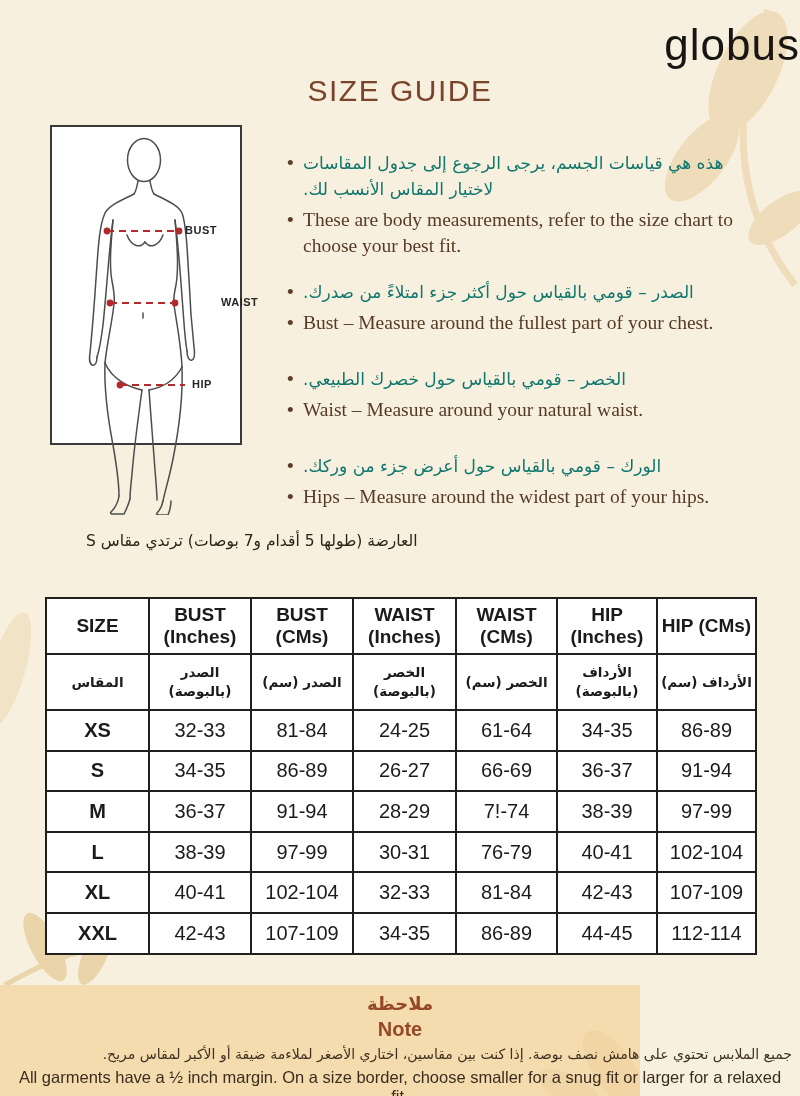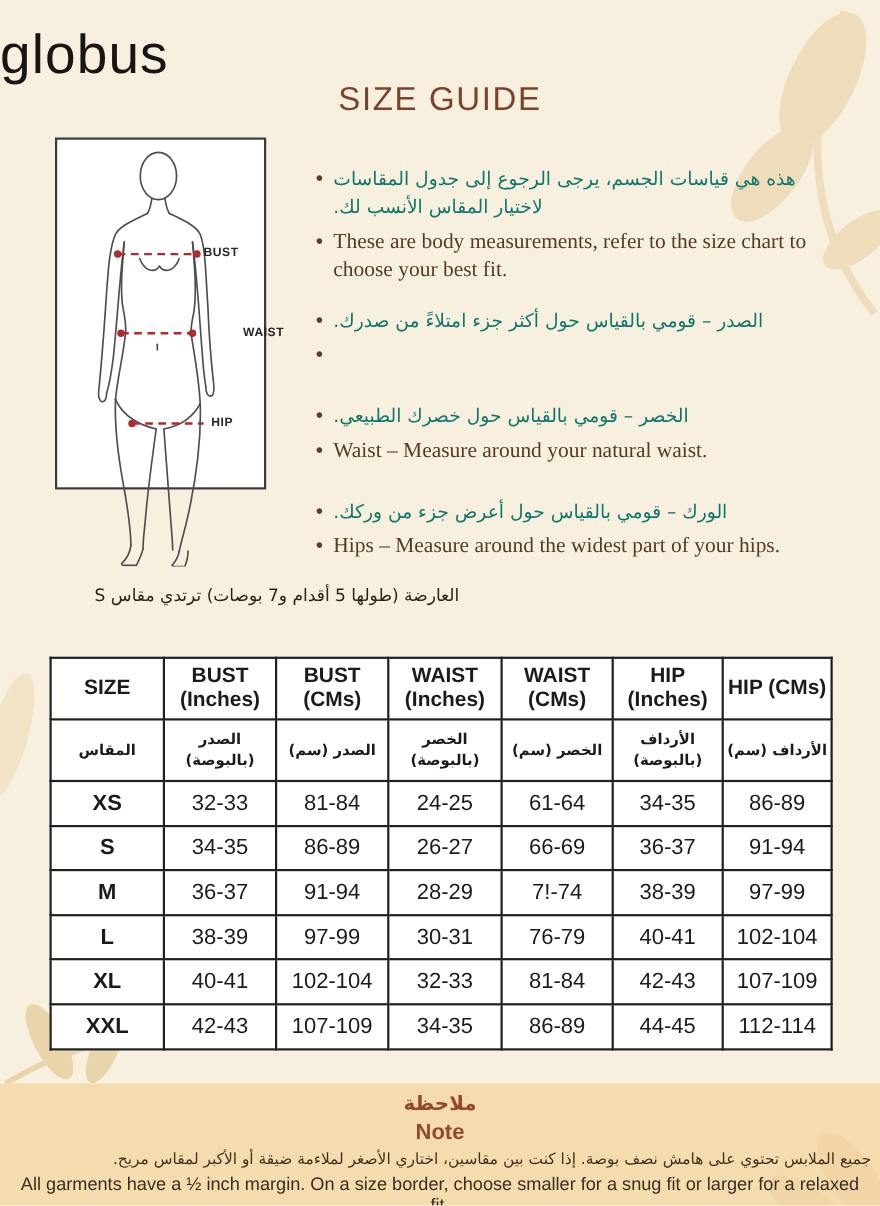--- a/index.html
+++ b/index.html
@@ -2,22 +2,22 @@
 <html lang="en"><head>
 <meta charset="utf-8">
 <style>
   html,body{margin:0;padding:0;}
   body{width:800px;height:1096px;overflow:hidden;background:#f8f0de;font-family:"Liberation Sans",sans-serif;}
   .page{position:relative;width:800px;height:1096px;background:#f8f0de;overflow:hidden;}
   .deco{position:absolute;z-index:0;}
   .content{position:relative;z-index:1;}
 
   
-  .logo{position:absolute;top:20px;left:0;width:800px;text-align:left;
-        font-size:50px;font-weight:500;color:#181512;letter-spacing:1px;}
+  .logo{position:absolute;top:20px;left:0;width:800px;text-align:right;
+        font-size:44px;font-weight:500;color:#181512;letter-spacing:1px;}
   .title{position:absolute;top:74px;left:0;width:800px;text-align:center;
          font-size:30px;font-weight:400;color:#7b432c;letter-spacing:1.5px;}
 
   
   .figure-box{position:absolute;left:50px;top:125px;width:192px;height:320px;
               background:#ffffff;border:2px solid #3a3a3a;box-sizing:border-box;}
   .figure-box svg{position:absolute;left:0;top:0;}
   .meas-label{position:absolute;font-size:11px;font-weight:700;color:#262626;letter-spacing:.5px;}
 
   
@@ -42,21 +42,21 @@
   .size-table th,.size-table td{border:2px solid #1f1f1f;text-align:center;vertical-align:middle;
               color:#1b1b1b;padding:0 2px;box-sizing:border-box;}
   .hdr-en th{height:56px;font-size:19px;font-weight:700;line-height:22px;}
   .hdr-ar th{height:56px;font-family:"DejaVu Sans",sans-serif;font-size:13.5px;font-weight:700;
              direction:rtl;line-height:19px;}
   .size-table tbody tr{height:40.6px;}
   .size-table tbody th{font-size:20px;font-weight:700;}
   .size-table tbody td{font-size:20px;font-weight:400;}
 
   
-  .note-band{position:absolute;left:0;top:985px;width:800px;height:111px;background:#f5dcae;}
+  .note-band{position:absolute;left:0;top:985px;width:640px;height:111px;background:#f5dcae;}
   .note-title-ar{position:absolute;top:8px;left:0;width:800px;text-align:center;direction:rtl;
                  font-family:"DejaVu Sans",sans-serif;font-size:18px;font-weight:700;color:#94492a;}
   .note-title-en{position:absolute;top:33px;left:0;width:800px;text-align:center;
                  font-size:20px;font-weight:700;color:#94492a;}
   .note-body-ar{position:absolute;top:61px;left:8px;width:784px;text-align:right;direction:rtl;
                 font-family:"DejaVu Sans",sans-serif;font-size:14px;color:#3f3022;}
   .note-body-en{position:absolute;top:83px;left:8px;width:784px;text-align:center;
                 font-size:16.5px;color:#3a2d20;}
 </style>
 </head>
@@ -143,20 +143,21 @@
         <span class="b-dot">•</span>
         <span class="b-text-en">These are body measurements, refer to the size chart to choose your best fit.</span>
       </div>
 
       <div class="b-item gap-md">
         <span class="b-dot">•</span>
         <span class="b-text-ar">الصدر – قومي بالقياس حول أكثر جزء امتلاءً من صدرك.</span>
       </div>
       <div class="b-item">
         <span class="b-dot">•</span>
+        <span class="b-text-en">Bust – Measure around the fullest part of your chest.</span>
       </div>
 
       <div class="b-item gap-lg">
         <span class="b-dot">•</span>
         <span class="b-text-ar">الخصر – قومي بالقياس حول خصرك الطبيعي.</span>
       </div>
       <div class="b-item">
         <span class="b-dot">•</span>
         <span class="b-text-en">Waist – Measure around your natural waist.</span>
       </div>

